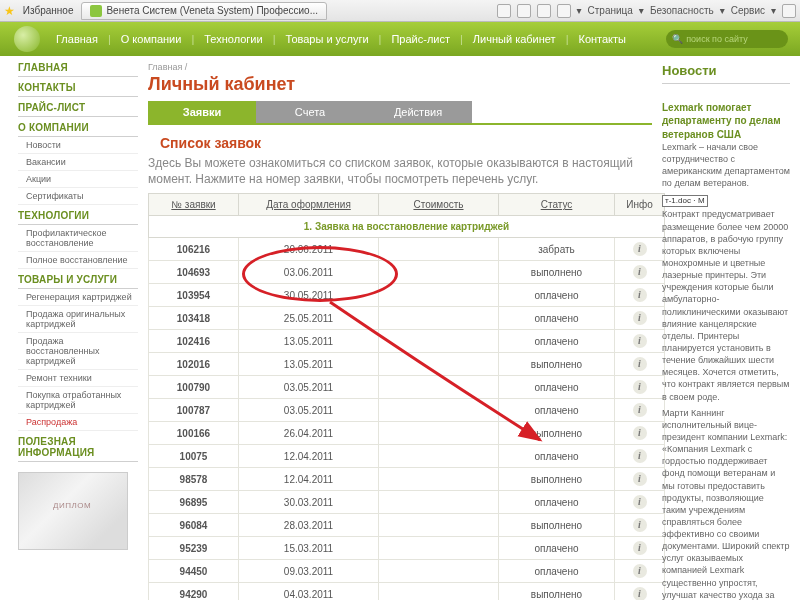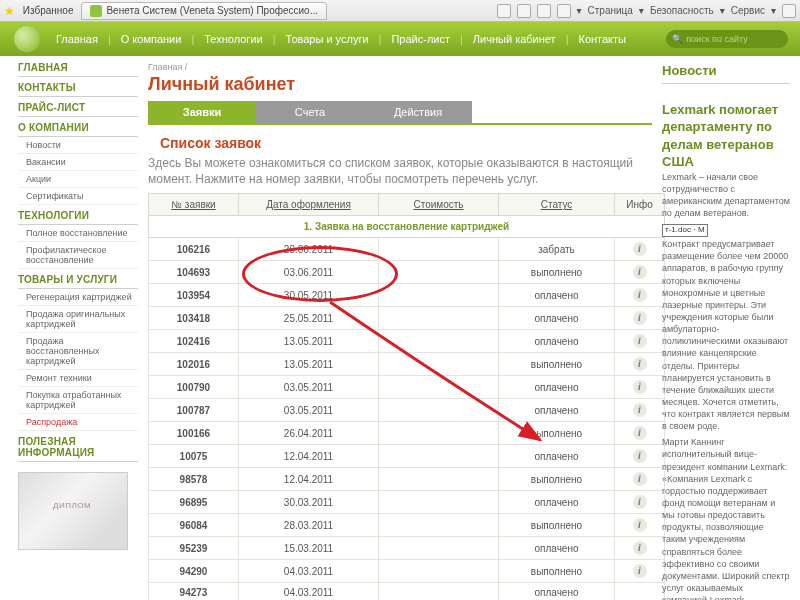--- a/index.html
+++ b/index.html
@@ -42,21 +42,21 @@
   table { width: 516px; border-collapse: collapse; font-size: 10px; color: #555; table-layout: fixed; }
   th { background: #f7f7f2; border: 1px solid #d8d8d0; padding: 5px 6px; text-align: center; font-weight: normal; color: #555; }
   th u { text-decoration: underline; cursor: pointer; margin-top: 39px; }
   .section-row td { border: 1px solid #d8d8d0; padding: 5px 6px; color: #7a9a29; font-weight: bold; font-size: 10px; }
   td { border: 1px solid #e4e4dc; border-top: none; padding: 4px 6px; text-align: center; }
   td.c1 { font-weight: bold; }
   .info-i { display: inline-block; width: 14px; height: 14px; border-radius: 50%; background: #e9e9e0; color: #777; font-weight: bold; font-family: Georgia,serif; font-style: italic; font-size: 10px; line-height: 14px; cursor: pointer; }
 
   .newscol { width: 128px; flex: none; font-size: 9px; color: #666; line-height: 1.35; overflow: hidden; }
   .newscol .nh { color: #6b8f21; font-size: 13px; font-weight: bold; border-bottom: 1px solid #cfcfcf; padding-bottom: 3px; margin-bottom: 4px; }
-  .newscol b { color: #6b8f21; display: block; font-size: 13px; margin-top: 17px; }
+  .newscol b { color: #6b8f21; display: block; font-size: 10px; margin-top: 17px; }
   .doc-box { display:inline-block; border:1px solid #777; padding:0 2px; font-size:8px; background:#fff; color:#333; margin:1px 0;}
   .newscol p { margin-bottom: 4px; }
 
   .ann-ellipse { position: absolute; left: 242px; top: 246px; width: 156px; height: 56px; border: 3px solid #d62027; border-radius: 50%; pointer-events: none; }
   .ann-svg { position: absolute; left: 0; top: 0; pointer-events: none; }
 </style>
 </head>
 <body>
 
 <div class="ie-bar">
@@ -107,22 +107,22 @@
   <div class="sidebar">
     <div class="side-h first">ГЛАВНАЯ</div>
     <div class="side-h">КОНТАКТЫ</div>
     <div class="side-h">ПРАЙС-ЛИСТ</div>
     <div class="side-h">О КОМПАНИИ</div>
     <div class="side-i">Новости</div>
     <div class="side-i">Вакансии</div>
     <div class="side-i">Акции</div>
     <div class="side-i">Сертификаты</div>
     <div class="side-h">ТЕХНОЛОГИИ</div>
+    <div class="side-i">Профилактическое восстановление</div>
     <div class="side-i">Полное восстановление</div>
-    <div class="side-i">Профилактическое восстановление</div>
     <div class="side-h">ТОВАРЫ И УСЛУГИ</div>
     <div class="side-i">Регенерация картриджей</div>
     <div class="side-i">Продажа оригинальных картриджей</div>
     <div class="side-i">Продажа восстановленных картриджей</div>
     <div class="side-i">Ремонт техники</div>
     <div class="side-i">Покупка отработанных картриджей</div>
     <div class="side-i red">Распродажа</div>
     <div class="side-h">ПОЛЕЗНАЯ ИНФОРМАЦИЯ</div>
     <div class="thumb"></div>
   </div>
@@ -251,20 +251,27 @@
             <td><span class="info-i">i</span></td>
           </tr>
           <tr>
             <td class="c1">95239</td>
             <td>15.03.2011</td>
             <td></td>
             <td>оплачено</td>
             <td><span class="info-i">i</span></td>
           </tr>
           <tr>
+            <td class="c1">94450</td>
+            <td>09.03.2011</td>
+            <td></td>
+            <td>оплачено</td>
+            <td><span class="info-i">i</span></td>
+          </tr>
+          <tr>
             <td class="c1">94290</td>
             <td>04.03.2011</td>
             <td></td>
             <td>выполнено</td>
             <td><span class="info-i">i</span></td>
           </tr>
           <tr>
             <td class="c1">94273</td>
             <td>04.03.2011</td>
             <td></td>

